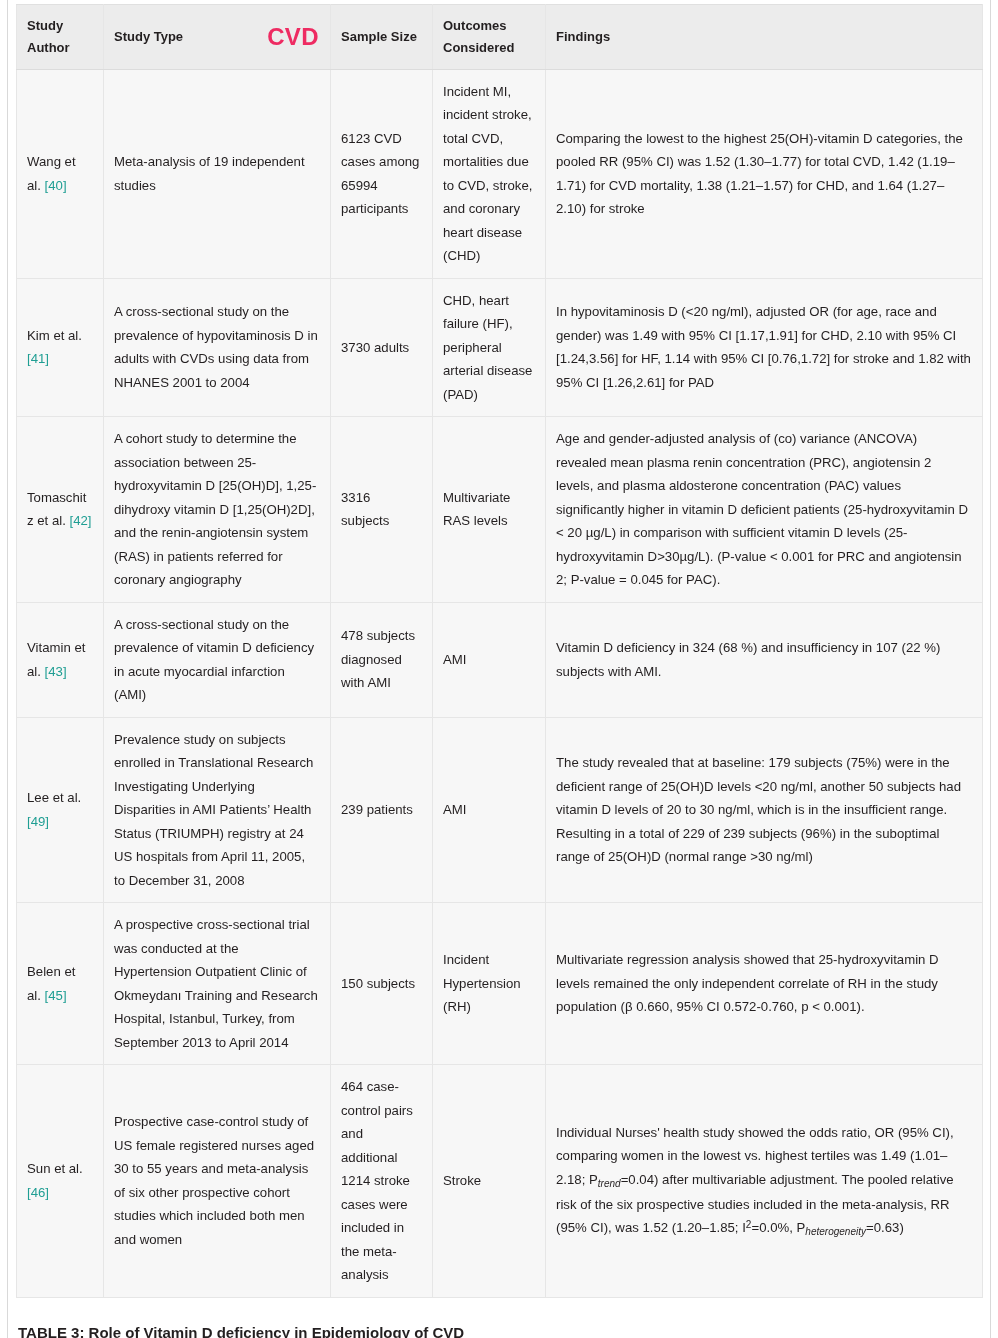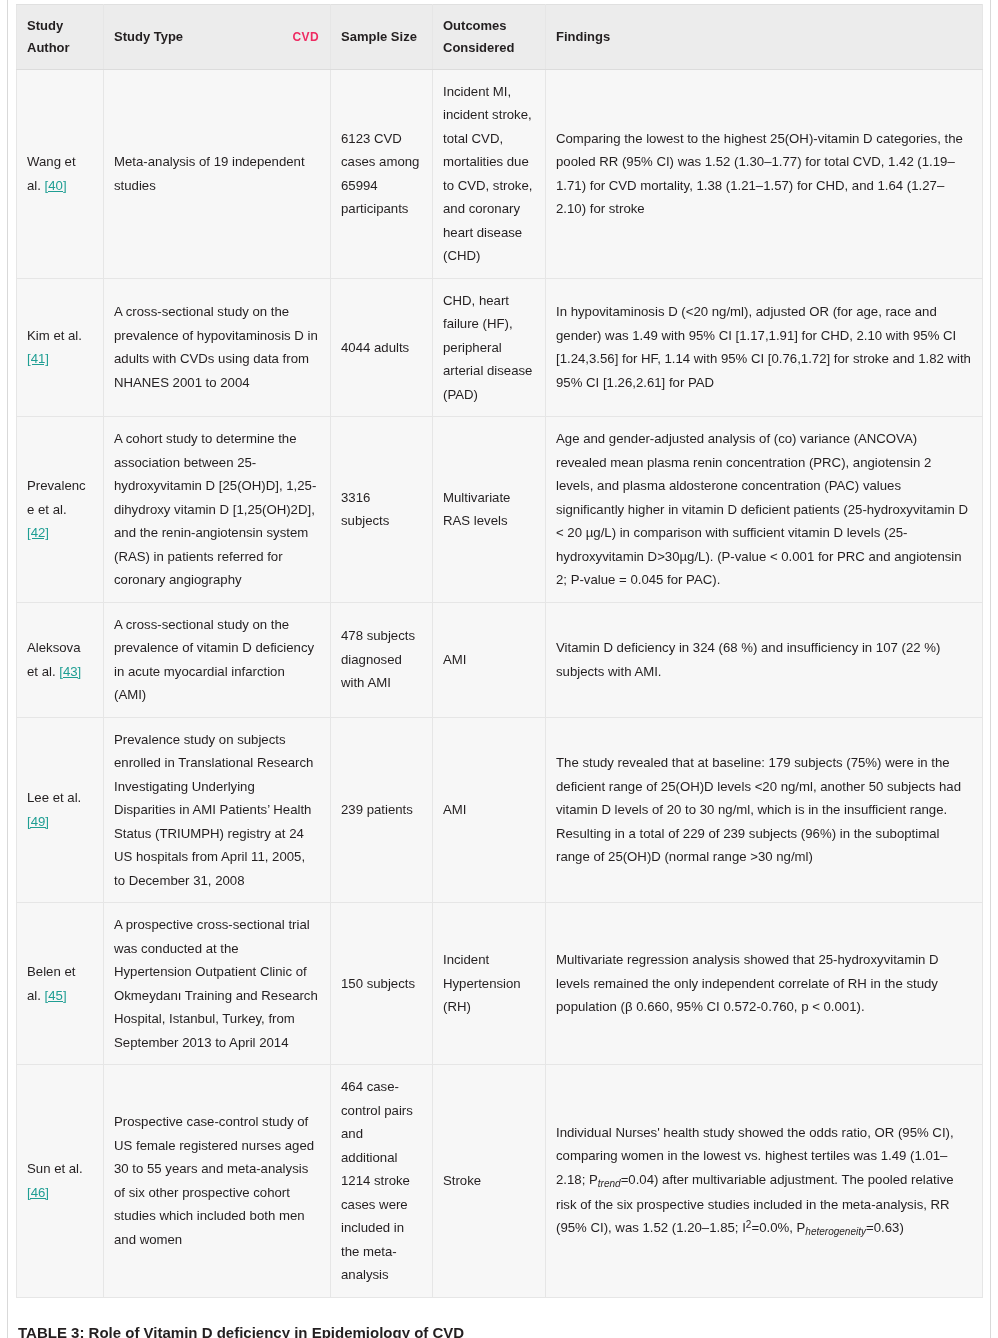--- a/index.html
+++ b/index.html
@@ -84,26 +84,25 @@
 
   
   col.c-author  { width: 87px; }
   col.c-type    { width: 227px; }
   col.c-sample  { width: 102px; }
   col.c-outcome { width: 113px; }
   col.c-find    { width: 437px; }
 
   .ref {
     color: #1f9e93;
-    text-decoration: underline;
   }
   .cvd-tag {
     color: #ee2b62;
     font-weight: bold;
-    font-size: 12px;
+    font-size: 24px;
     letter-spacing: 0.4px;
   }
   th.hdr-type .hdr-inner {
     display: flex;
     align-items: center;
     justify-content: space-between;
     gap: 2px;
   }
 
   sub { font-size: 0.76em; vertical-align: -0.28em; font-style: italic; }
@@ -165,39 +164,39 @@
           <td>Incident MI, incident stroke, total CVD, mortalities due to CVD, stroke, and coronary heart disease (CHD)</td>
           <td>Comparing the lowest to the highest 25(OH)-vitamin D categories, the pooled RR (95% CI) was 1.52 (1.30–1.77) for total CVD, 1.42 (1.19–1.71) for CVD mortality, 1.38 (1.21–1.57) for CHD, and 1.64 (1.27–2.10) for stroke</td>
         </tr>
 
         <tr>
           <td>
             <span>Kim et al.</span>
             <span class="ref">[41]</span>
           </td>
           <td>A cross-sectional study on the prevalence of hypovitaminosis D in adults with CVDs using data from NHANES 2001 to 2004</td>
-          <td>4044 adults</td>
+          <td>3730 adults</td>
           <td>CHD, heart failure (HF), peripheral arterial disease (PAD)</td>
           <td>In hypovitaminosis D (&lt;20 ng/ml), adjusted OR (for age, race and gender) was 1.49 with 95% CI [1.17,1.91] for CHD, 2.10 with 95% CI [1.24,3.56] for HF, 1.14 with 95% CI [0.76,1.72] for stroke and 1.82 with 95% CI [1.26,2.61] for PAD</td>
         </tr>
 
         <tr>
           <td>
-            <span>Prevalence et al.</span>
+            <span>Tomaschitz et al.</span>
             <span class="ref">[42]</span>
           </td>
           <td>A cohort study to determine the association between 25-hydroxyvitamin D [25(OH)D], 1,25-dihydroxy vitamin D [1,25(OH)2D], and the renin-angiotensin system (RAS) in patients referred for coronary angiography</td>
           <td>3316 subjects</td>
           <td>Multivariate RAS levels</td>
           <td>Age and gender-adjusted analysis of (co) variance (ANCOVA) revealed mean plasma renin concentration (PRC), angiotensin 2 levels, and plasma aldosterone concentration (PAC) values significantly higher in vitamin D deficient patients (25-hydroxyvitamin D &lt; 20 µg/L) in comparison with sufficient vitamin D levels (25- hydroxyvitamin D&gt;30µg/L).  (P-value &lt; 0.001 for PRC and angiotensin 2; P-value = 0.045 for PAC).</td>
         </tr>
 
         <tr>
           <td>
-            <span>Aleksova et al.</span>
+            <span>Vitamin et al.</span>
             <span class="ref">[43]</span>
           </td>
           <td>A cross-sectional study on the prevalence of vitamin D deficiency in acute myocardial infarction (AMI)</td>
           <td>478 subjects diagnosed with AMI</td>
           <td>AMI</td>
           <td>Vitamin D deficiency in 324 (68 %) and insufficiency in 107 (22 %) subjects with AMI.</td>
         </tr>
 
         <tr>
           <td>

